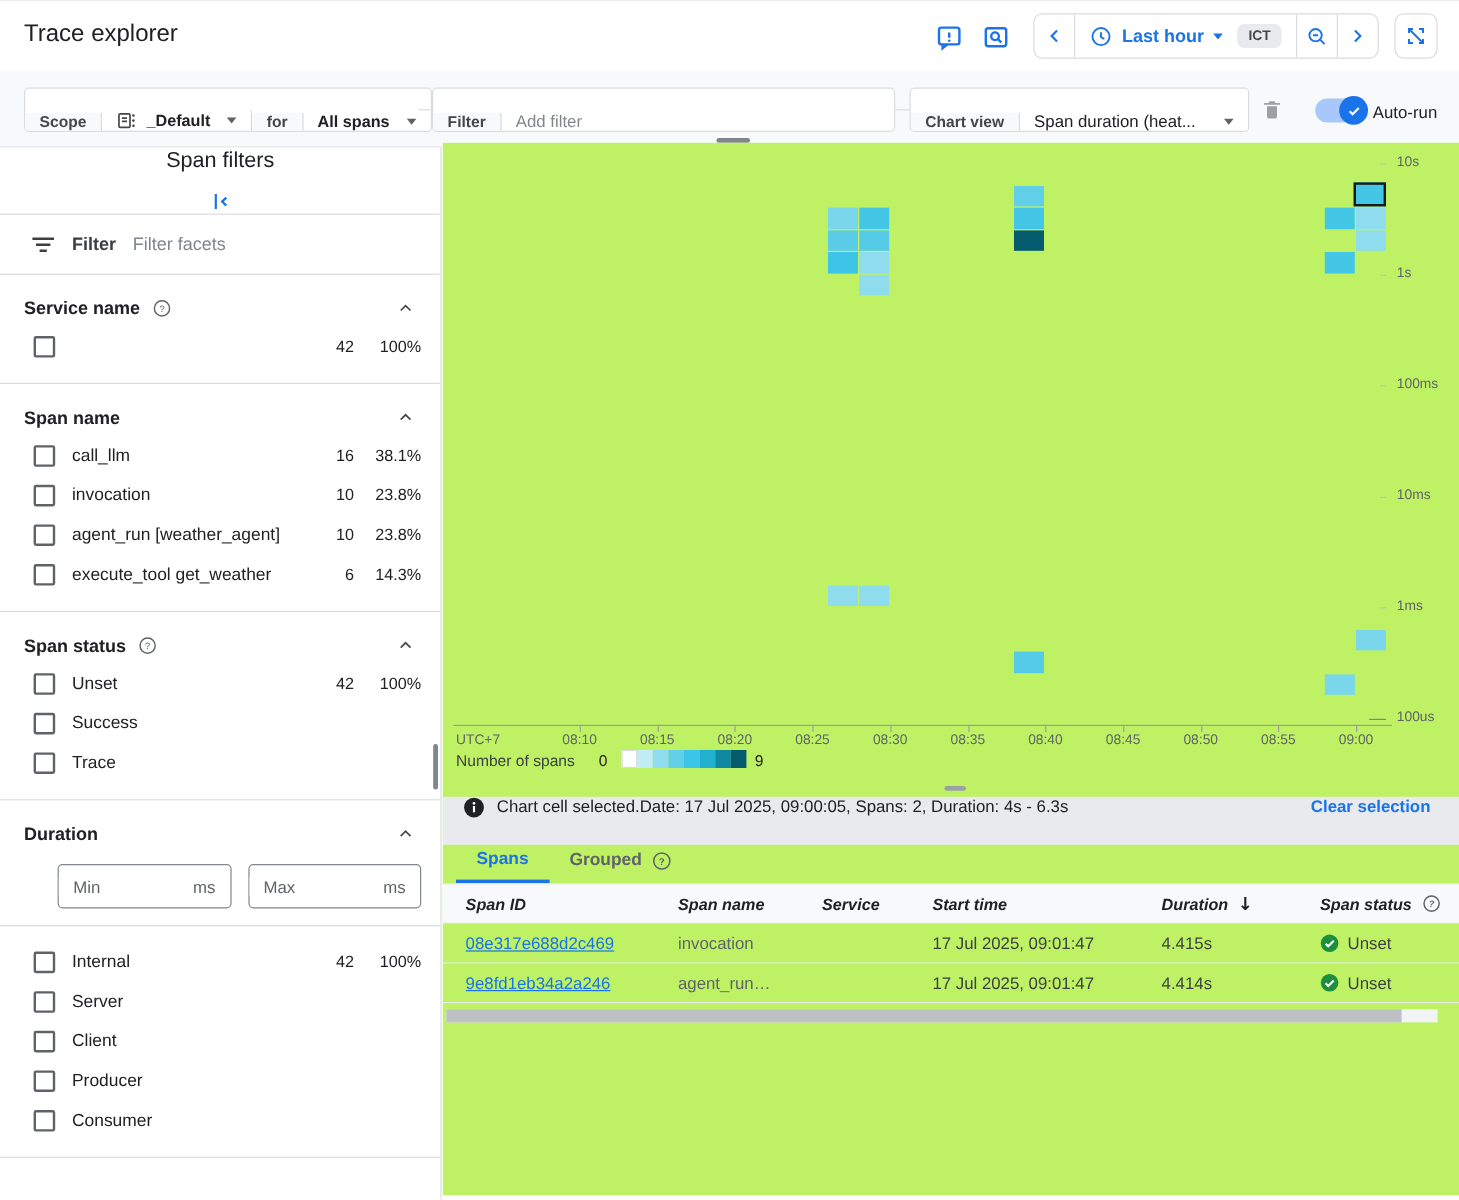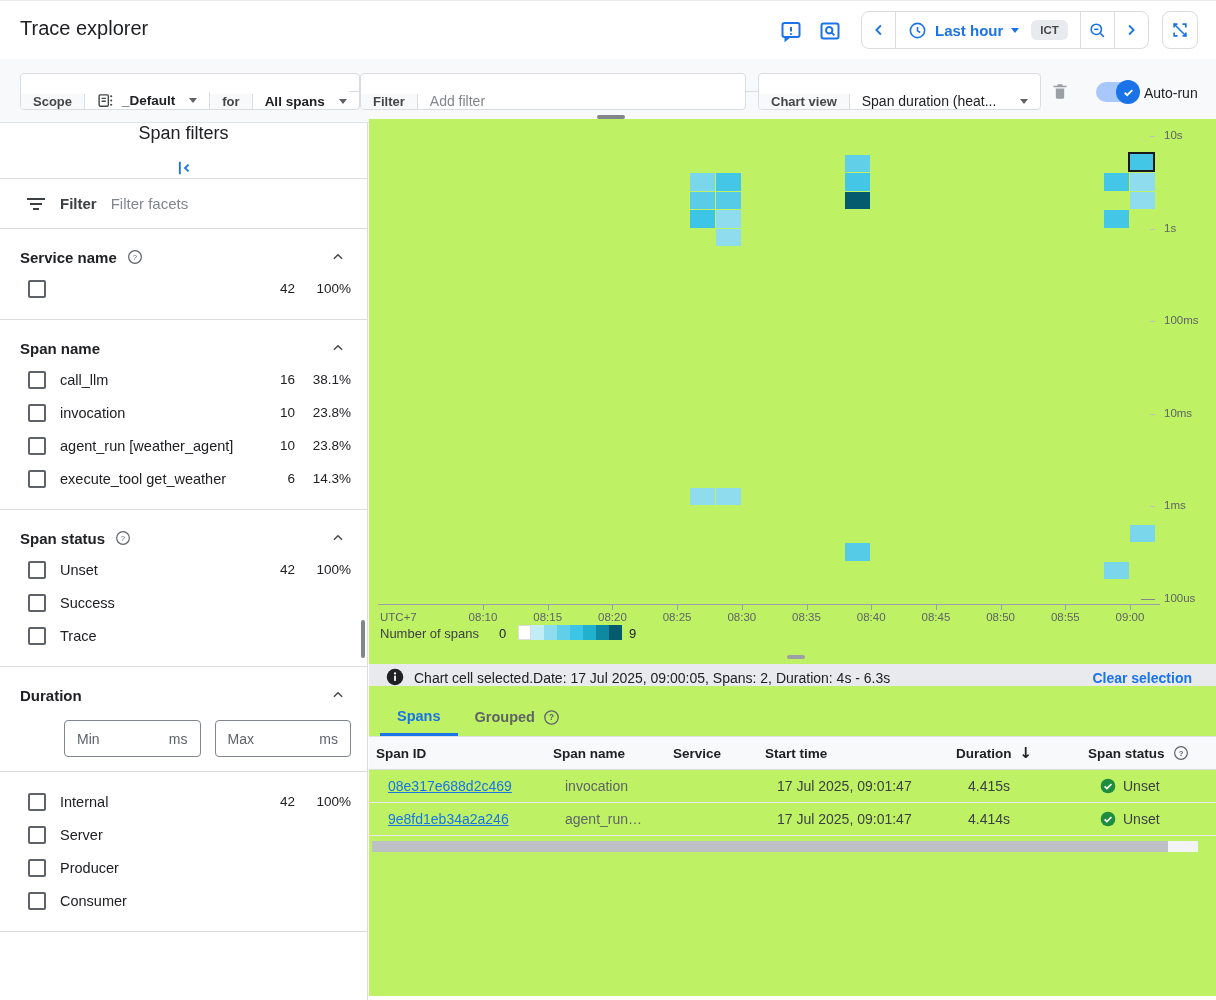--- a/index.html
+++ b/index.html
@@ -61,21 +61,21 @@
   .facet-title { display:flex; align-items:center; gap:10px; height:30px; }
   .facet-title-text { font-size:15px; font-weight:bold; color:#202124; }
   .chev-up { margin-left:auto; cursor:pointer; display:flex; align-items:center; padding-right:6px; }
   .help-ic { display:flex; align-items:center; cursor:pointer; }
   .facet-row { display:flex; align-items:center; height:33px; padding-left:8px; }
   .cbx { width:18px; height:18px; border:2px solid #5f6368; border-radius:2px;
     margin-right:14px; cursor:pointer; flex:none; }
   .facet-label { flex:1; font-size:14.5px; color:#202124; white-space:nowrap; overflow:hidden; }
   .facet-count { width:42px; text-align:right; font-size:13.5px; color:#202124; }
   .facet-pct { width:56px; text-align:right; font-size:13.5px; color:#202124; }
-  .dur-row { display:flex; gap:14px; margin-top:10px; margin-left:16px;padding-left:28px; }
+  .dur-row { display:flex; gap:14px; margin-top:10px; margin-left:0;padding-left:28px; }
   .dur-box { width:158px; height:37px; border:1px solid #80868b; border-radius:4px;
     display:flex; align-items:center; background:#fff; }
   .dur-input { border:none; outline:none; width:100px; padding-left:12px; font-size:14px;
     font-family:"Liberation Sans",sans-serif; }
   .dur-input::placeholder { color:#5f6368; }
   .dur-unit { margin-left:auto; padding-right:12px; font-size:14px; color:#5f6368; }
   .sb-scroll { position:absolute; right:2px; top:497px; width:4px; height:38px;
     background:#80868b; border-radius:2px; }
 
   
@@ -93,33 +93,33 @@
   .legend-row { position:absolute; top:506px; left:0; width:847px; height:18px; font-size:13px; color:#3c4043; }
   .lg-label { position:absolute; left:11px; top:1px;text-align:center; }
   .lg-min { position:absolute; left:130px; top:1px; color:#202124; }
   .lg-swatches { position:absolute; left:149px; top:0; display:flex; }
   .lg-sw { width:13px; height:15px; display:inline-block; }
   .lg-max { position:absolute; left:260px; top:1px; color:#202124; }
 
   
   .drag-h2 { position:absolute; left:418px; top:536px; width:18px; height:4px;
     background:#9aa0a6; border-radius:2px; }
-  .info-bar { position:absolute; top:545px; left:0; width:847px; height:22px;
-    background:#e8eaed; display:flex; align-items:flex-end; padding:0 24px 0 17px; gap:10px; }
+  .info-bar { position:absolute; top:545px; left:0; width:847px; height:40px;
+    background:#e8eaed; display:flex; align-items:flex-start; padding:0 24px 0 17px; gap:10px; }
   .info-text { font-size:14px; color:#202124; }
   .clear-link { margin-left:auto; font-size:14px; color:#1a73e8; font-weight:bold; cursor:pointer; }
   .tabs-row { position:absolute; top:579px; left:0; width:847px; height:38px; display:flex; align-items:stretch; }
   .tab { display:flex; align-items:center; gap:8px; padding:0 17px; font-size:14.5px;
     font-weight:bold; color:#5f6368; cursor:pointer; }
   .tab.first { margin-left:11px; }
   .tab.active { color:#1a73e8; border-bottom:3px solid #1a73e8; }
   .t-head { position:absolute; top:617px; left:0; width:847px; height:34px; background:#f8f9fa;
     border-top:1px solid #e0e3e7; border-bottom:1px solid #dadce0;
     display:grid; grid-template-columns:177px 120px 92px 191px 132px 1fr;
-    align-items:center; padding-left:7px; }
+    align-items:center; padding-left:19px;font-style:italic; }
   .th-cell { font-size:13.5px; font-weight:bold; color:#202124; display:flex; align-items:center; gap:8px; }
   .sort-ic { font-size:15px; cursor:pointer; font-family:"DejaVu Sans",sans-serif; }
   .t-body { position:absolute; top:651px; left:0; width:847px; }
   .t-row { height:33px; border-bottom:1px solid #e8eaed; display:grid;
     grid-template-columns:177px 120px 92px 191px 132px 1fr; align-items:center; padding-left:19px; }
   .td { font-size:14px; color:#3c4043; white-space:nowrap; overflow:hidden; }
   .id-link { color:#1a73e8; text-decoration:underline; cursor:pointer; }
   .td.status { display:flex; align-items:center; gap:7px; }
   .h-scroll { position:absolute; top:722px; left:3px; width:826px; height:11px; background:#f1f3f4; }
   .h-thumb { position:absolute; left:0; top:0; width:796px; height:11px; background:#bdc1c6; }
@@ -371,20 +371,26 @@
       <div class="facet-section">
         <div class="facet-row">
           <span class="cbx"></span>
           <span class="facet-label">Internal</span>
           <span class="facet-count">42</span>
           <span class="facet-pct">100%</span>
         </div>
         <div class="facet-row">
           <span class="cbx"></span>
           <span class="facet-label">Server</span>
+          <span class="facet-count"></span>
+          <span class="facet-pct"></span>
+        </div>
+        <div class="facet-row">
+          <span class="cbx"></span>
+          <span class="facet-label">Client</span>
           <span class="facet-count"></span>
           <span class="facet-pct"></span>
         </div>
         <div class="facet-row">
           <span class="cbx"></span>
           <span class="facet-label">Producer</span>
           <span class="facet-count"></span>
           <span class="facet-pct"></span>
         </div>
         <div class="facet-row">

